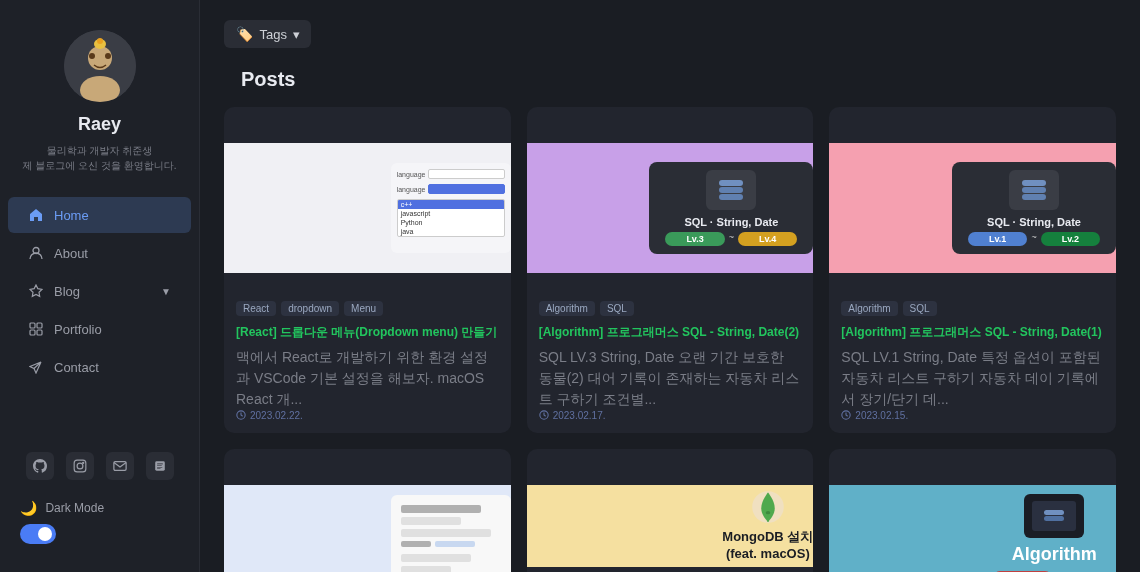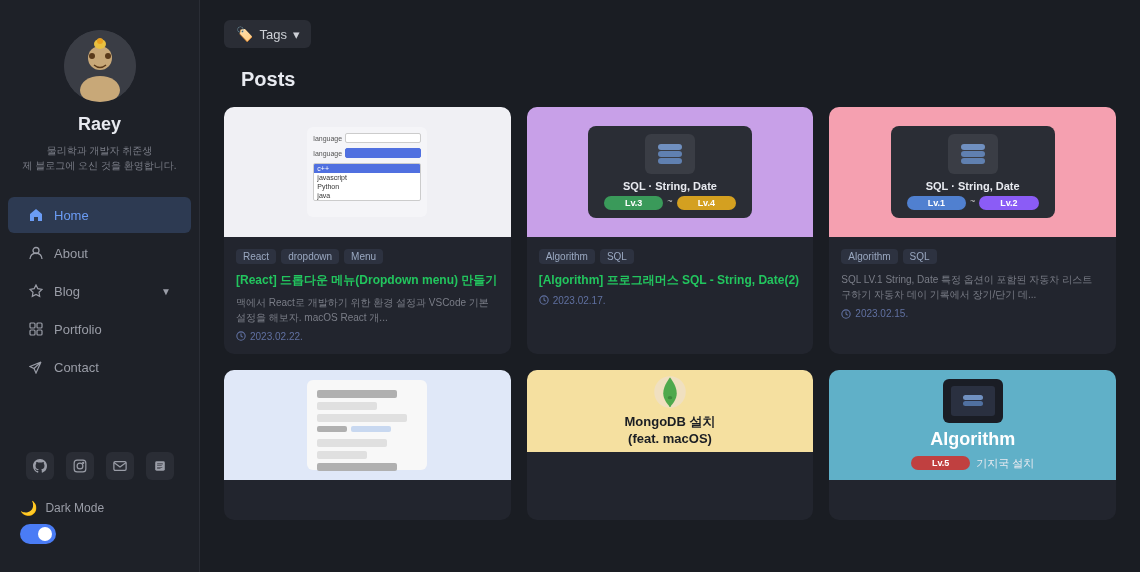--- a/index.html
+++ b/index.html
@@ -178,22 +178,23 @@
       border-radius: 10px;
       overflow: hidden;
       cursor: pointer;
     }
 
     .card-thumb {
       width: 100%;
       height: 130px;
       display: flex;
       align-items: center;
-      justify-content: center;
+      justify-content: flex-end;
       position: relative;
+      margin-top: 36px;
     }
 
     .card-thumb.light-gray { background: #f0f0f4; }
     .card-thumb.purple { background: #c8a0e8; }
     .card-thumb.pink { background: #f5a0b0; }
     .card-thumb.light-blue { background: #e0e8f8; }
     .card-thumb.yellow { background: #f5e0a0; }
     .card-thumb.teal { background: #60b0c8; }
 
     .sql-box {
@@ -221,21 +222,21 @@
     }
     .badge {
       font-size: 9px;
       padding: 2px 21px;
       border-radius: 7px;
       font-weight: 600;
     }
     .badge.lv3 { background: #3a9a5a; color: white; }
     .badge.lv4 { background: #d4a020; color: white; }
     .badge.lv1 { background: #5080d0; color: white; }
-    .badge.lv2 { background: #8b5cf6; color: white; }
+    .badge.lv2 { background: #15803d; color: white; }
     .badge.lv5 { background: #c04040; color: white; }
 
     .dropdown-preview {
       background: #f5f5f8;
       border-radius: 6px;
       padding: 6px;
       width: 120px;
       height: 90px;
       display: flex;
       flex-direction: column;
@@ -341,35 +342,35 @@
       gap: 5px;
       flex-wrap: wrap;
       margin-bottom: 8px;
     }
     .card-tag {
       font-size: 10px;
       padding: 2px 7px;
       border-radius: 4px;
       background: #2d3240;
       color: #9aa8c0;
+      margin-top: 16px;
     }
 
     .card-title {
       font-size: 12px;
       font-weight: 700;
       color: #22c55e;
       margin-bottom: 6px;
       line-height: 1.4;
     }
 
     .card-excerpt {
-      font-size: 10px;
+      font-size: 14px;
       color: #7a7d87;
       line-height: 1.5;
-      margin-bottom: 6px;
     }
 
     .card-date {
       font-size: 10px;
       color: #6070a0;
       display: flex;
       align-items: center;
       gap: 4px;
     }
 
@@ -562,20 +563,21 @@
             <span class="badge lv4">Lv.4</span>
           </div>
         </div>
       </div>
       <div class="card-body">
         <div class="card-tags">
           <span class="card-tag">Algorithm</span>
           <span class="card-tag">SQL</span>
         </div>
         <div class="card-title">[Algorithm] 프로그래머스 SQL - String, Date(2)</div>
+        <div class="card-excerpt">SQL LV.3 String, Date 오랜 기간 보호한 동물(2) 대어 기록이 존재하는 자동차 리스트 구하기 조건별...</div>
         <div class="card-date">
           <svg width="10" height="10" viewBox="0 0 12 12" fill="none" stroke="#6070a0" stroke-width="1.3">
               <circle cx="6" cy="6" r="5"></circle>
               <path d="M6 3v3l2 1.5"></path>
             </svg>
           <span>2023.02.17.</span>
         </div>
       </div>
     </div>
 
@@ -595,20 +597,21 @@
             <span style="font-size:9px;color:#ccc;">~</span>
             <span class="badge lv2">Lv.2</span>
           </div>
         </div>
       </div>
       <div class="card-body">
         <div class="card-tags">
           <span class="card-tag">Algorithm</span>
           <span class="card-tag">SQL</span>
         </div>
+        <div class="card-title">[Algorithm] 프로그래머스 SQL - String, Date(1)</div>
         <div class="card-excerpt">SQL LV.1 String, Date 특정 옵션이 포함된 자동차 리스트 구하기 자동차 데이 기록에서 장기/단기 데...</div>
         <div class="card-date">
           <svg width="10" height="10" viewBox="0 0 12 12" fill="none" stroke="#6070a0" stroke-width="1.3">
               <circle cx="6" cy="6" r="5"></circle>
               <path d="M6 3v3l2 1.5"></path>
             </svg>
           <span>2023.02.15.</span>
         </div>
       </div>
     </div>

